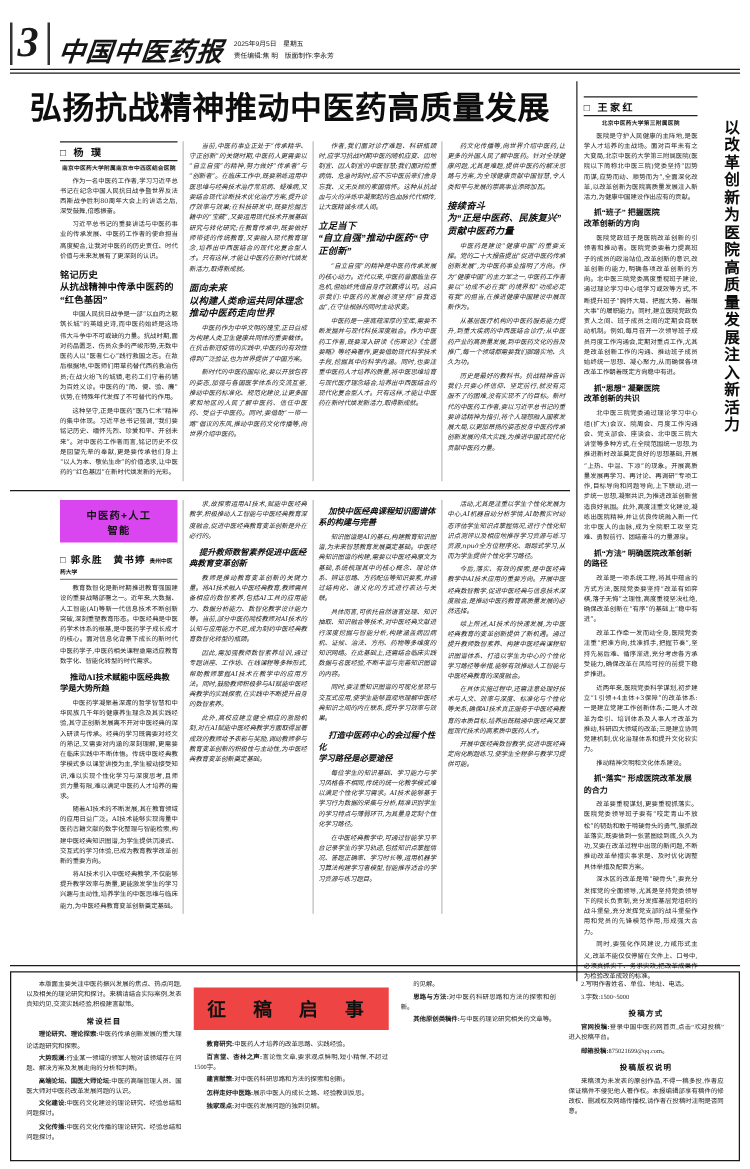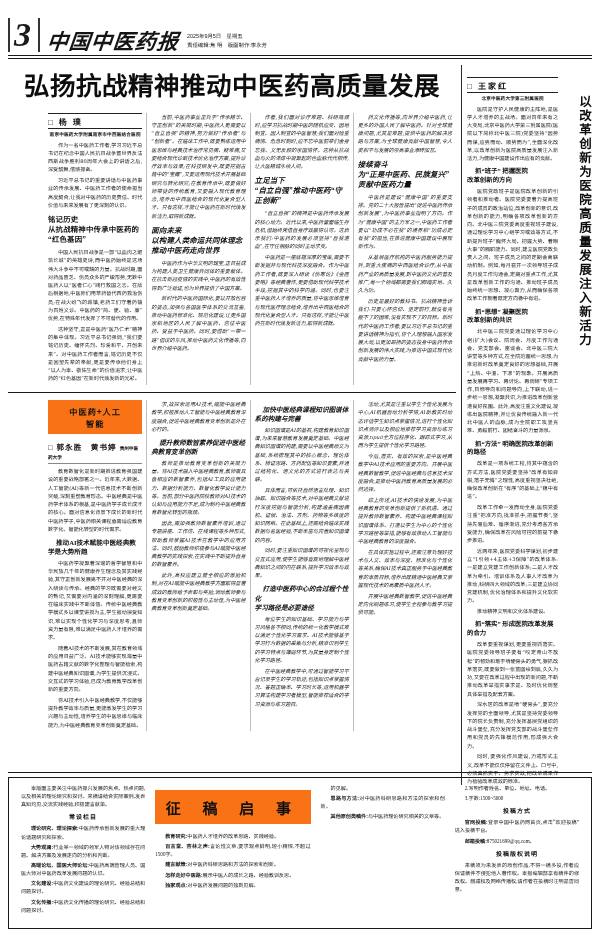--- a/index.html
+++ b/index.html
@@ -71,40 +71,40 @@
   h4.ssub{font-size:6.4px;font-weight:700;margin:5px 0 2.5px;line-height:1.35;text-indent:8px;}
   h4.ssub span.l2{display:block;text-indent:0;}
 
   
   .sec2{margin-top:7px;border-top:1.4px solid #1a1a1a;padding-top:7px;}
   .sec2-head{
     font-size:17.5px;font-weight:700;text-align:center;letter-spacing:.5px;
     line-height:1.15;padding:2px 0 8px;color:#0d0d0d;
   }
   .badge{
-    background:#f97316;color:#111;font-size:8.2px;font-weight:700;
+    background:#d946ef;color:#111;font-size:8.2px;font-weight:700;
     text-align:center;padding:5px 18px;letter-spacing:1px;margin-bottom:7px;
     font-family:"Liberation Sans",sans-serif;
   }
   .byline2{font-size:7.6px;font-weight:700;letter-spacing:1px;margin-bottom:2px;}
   .byline2 .aff{font-size:4.6px;font-weight:700;letter-spacing:0;margin-left:3px;}
   .byline2-rule{border-bottom:.5px solid #888;margin-bottom:3px;}
   h3.sub2{font-size:6.6px;font-weight:700;line-height:1.4;margin:5px 0 2.5px;text-indent:8px;}
   h3.sub2 span.l2{display:block;text-indent:0;}
 
   
   .notice{
     position:absolute;left:8px;right:8px;bottom:6px;height:152px;
     border:1.4px solid #1a1a1a;box-sizing:border-box;padding:6px 7px;
   }
   .notice-inner{display:flex;height:100%;}
   .n-col{flex:1;padding:0 5px;box-sizing:border-box;}
   .n-col.mid{flex:1.25;}
   .notice-banner{
-    background:#f97316;height:34px;display:flex;align-items:center;justify-content:center;
+    background:#ef4444;height:34px;display:flex;align-items:center;justify-content:center;
     margin:6px 0 8px;
   }
   .notice-banner span{font-size:15px;font-weight:700;letter-spacing:9px;color:#111;}
   p.ntx{font-size:5.1px;line-height:1.6;text-align:justify;margin:0 0 2px;text-indent:10px;color:#1b1b1b;}
   p.ntx b{font-weight:700;}
   .n-h{font-size:6px;font-weight:700;text-align:center;margin:4px 0 3px;letter-spacing:1px;}
   .divider-top{border-top:.7px solid #1a1a1a;position:absolute;left:8px;right:8px;bottom:162px;}
 </style>
 </head>
 <body>

